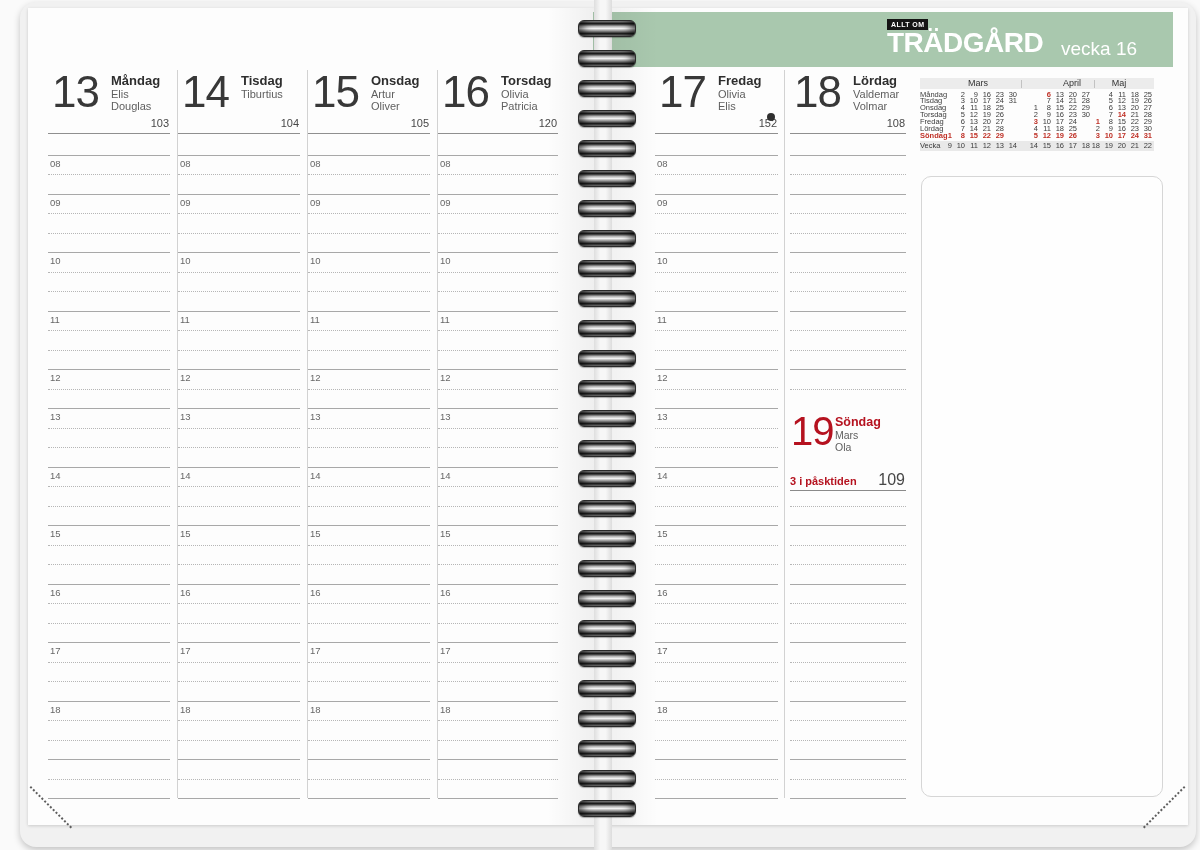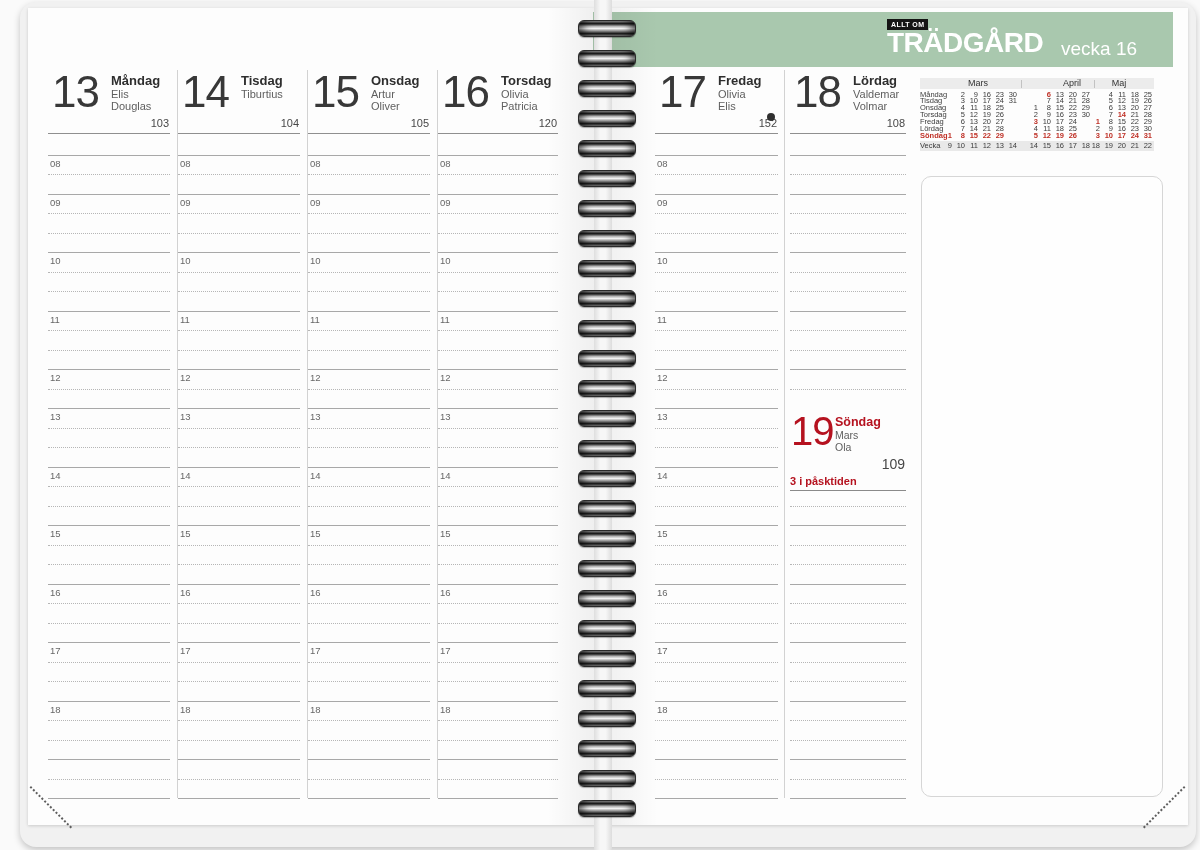--- a/index.html
+++ b/index.html
@@ -39,21 +39,21 @@
   .hl.dotted{border-top:1px dotted #b6b6b6;}
   .hlabel{position:absolute;left:2px;font-size:9.5px;color:#666;}
   .vsep{position:absolute;top:70px;height:728px;width:1px;background:#d2d2d2;z-index:2;}
   
   #sunday{position:absolute;left:790px;top:407px;width:116px;height:83px;border-bottom:1px solid #8a8a8a;z-index:3;background:#fdfdfd;}
   .sun-num{position:absolute;left:1px;top:4px;font-size:40px;line-height:40px;color:var(--red);letter-spacing:-1px;}
   .sun-txt{position:absolute;left:45px;top:8px;}
   .sun-name{font-size:12.5px;font-weight:700;color:var(--red);}
   .sun-nd{font-size:10.5px;line-height:12px;color:#5f5f5f;}
   .sun-holiday{position:absolute;left:0;bottom:3px;font-size:11px;font-weight:700;color:var(--red);}
-  .sun-page{position:absolute;right:1px;bottom:18px;font-size:14px;color:#474747;text-align:right;}
+  .sun-page{position:absolute;right:1px;bottom:1px;font-size:16px;color:#474747;text-align:right;}
   
   #minical{position:absolute;left:920px;top:78px;width:234px;height:73px;font-size:7.5px;color:#3b3b3b;z-index:2;}
   .mc-head{position:absolute;left:0;top:0;right:0;height:10.5px;background:#ececec;}
   .mc-month{position:absolute;top:0;height:10.5px;font-size:9px;line-height:10.5px;text-align:center;color:#333;}
   .mc-div{position:absolute;top:1.5px;height:8px;width:1px;background:#c2c2c2;}
   .mc-label{position:absolute;left:0;line-height:7px;}
   .mc-cell{position:absolute;width:14px;text-align:right;line-height:7px;}
   .mc-red{color:var(--red2);font-weight:700;}
   .mc-weekband{position:absolute;left:0;right:0;top:62.5px;height:10px;background:#e9e9e9;}
   

